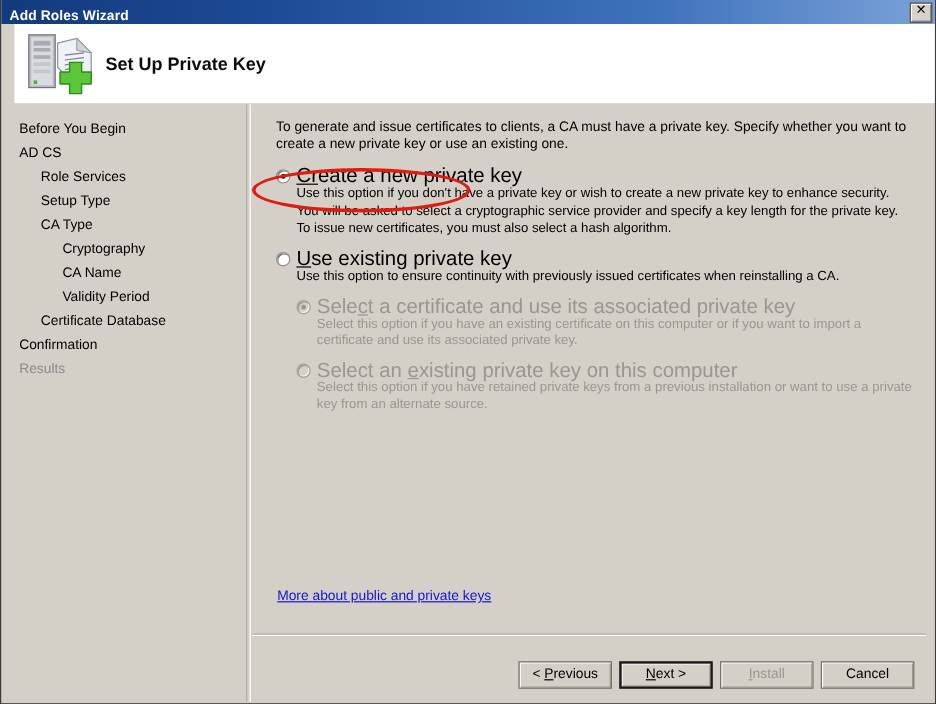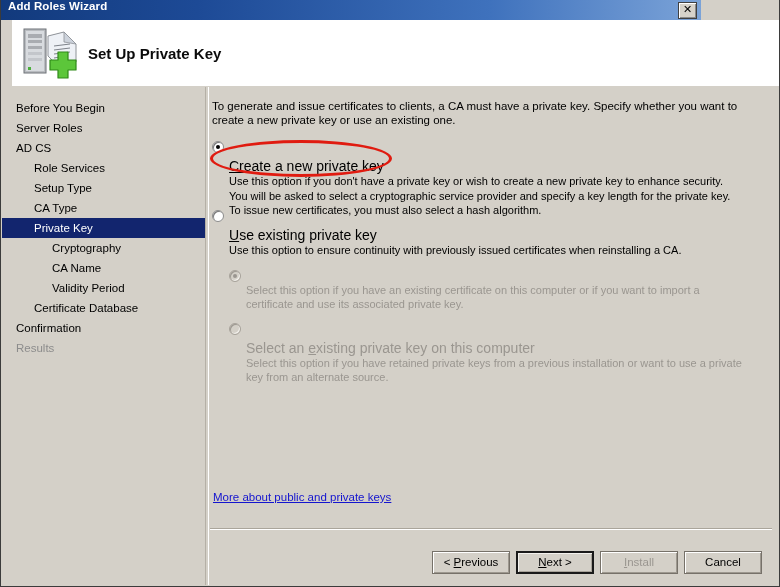--- a/index.html
+++ b/index.html
@@ -21,25 +21,25 @@
     background: #d4d0c8;
     border: 1px solid #3b3b3b;
     border-top: none;
     overflow: hidden;
   }
 
   
   #titlebar {
     position: absolute;
     left: 0; top: 0;
-    width: 700px;
+    width: 780px;
     height: 20px;
     background: linear-gradient(to right, #123a7d 0%, #1d4a96 28%, #3f72bd 70%, #7ba3d8 100%);
     display: flex;
-    align-items: flex-start;
+    align-items: flex-end;
     box-sizing: border-box;
   }
   #titlebar .title-text {
     color: #ffffff;
     font-weight: bold;
     font-size: 11.5px;
     padding-left: 7px;
     letter-spacing: 0.1px;
     white-space: nowrap;
   }
@@ -127,21 +127,21 @@
   .nav-item.lvl2 { padding-left: 50px; }
   .nav-item.disabled { color: #8c8c8c; }
   .nav-item.selected {
     background: #12256e;
     color: #ffffff;
   }
 
   
   #content {
     position: absolute;
-    left: 198px; top: 0;
+    left: 216px; top: 0;
     width: 562px;
     height: 498px;
   }
 
   #intro {
     position: absolute;
     left: 12px; top: 12px;
     width: 528px;
     font-size: 11.5px;
     color: #000;
@@ -176,25 +176,24 @@
     background: #000000;
   }
   .radio.dim {
     background: #d4d0c8;
     border-color: #a7a29a;
     box-shadow: inset 1px 1px 0 #9e9a93, inset -1px -1px 0 #f2f0ec;
   }
   .radio.dim.checked::after { background: #9a9690; }
 
   .opt-label {
-    font-size: 14px;
+    font-size: 17px;
     color: #000;
     line-height: 13px;
     white-space: nowrap;
-    margin-top: 20px;
   }
   .opt-label.dim { color: #9a9690; }
   .accel { text-decoration: underline; }
 
   .opt-desc {
     font-size: 11px;
     color: #000;
     line-height: 14.5px;
     margin-left: 17px;
     margin-top: 1px;
@@ -305,26 +304,24 @@
 
       <path d="M30 34 L38 34 L38 26 L48 26 L48 34 L56 34 L56 44 L48 44 L48 52 L38 52 L38 44 L30 44 Z" fill="#5cc63a" stroke="#2f8a18" stroke-width="1.2" stroke-linejoin="round"></path>
     </svg>
     <div id="header-title">Set Up Private Key</div>
   </div>
 
   <div id="body">
 
     <div id="sidebar">
       <div class="nav-item lvl0">Before You Begin</div>
-      <div class="nav-item lvl0">Server Roles</div>
       <div class="nav-item lvl0">AD CS</div>
       <div class="nav-item lvl1">Role Services</div>
       <div class="nav-item lvl1">Setup Type</div>
       <div class="nav-item lvl1">CA Type</div>
-      <div class="nav-item lvl1 selected">Private Key</div>
       <div class="nav-item lvl2">Cryptography</div>
       <div class="nav-item lvl2">CA Name</div>
       <div class="nav-item lvl2">Validity Period</div>
       <div class="nav-item lvl1">Certificate Database</div>
       <div class="nav-item lvl0">Confirmation</div>
       <div class="nav-item lvl0 disabled">Results</div>
     </div>
     <div id="sidebar-divider"></div>
 
     <div id="content">
@@ -343,20 +340,21 @@
         <div class="opt-row">
           <span class="radio"></span>
           <span class="opt-label"><span class="accel">U</span><span>se existing private key</span></span>
         </div>
         <div class="opt-desc">Use this option to ensure continuity with previously issued certificates when reinstalling a CA.</div>
 
         <div id="sub-options">
           <div class="sub-opt">
             <div class="opt-row">
               <span class="radio dim checked"></span>
+              <span class="opt-label dim"><span>Sele</span><span class="accel">c</span><span>t a certificate and use its associated private key</span></span>
             </div>
             <div class="opt-desc dim" style="width:500px;">Select this option if you have an existing certificate on this computer or if you want to import a certificate and use its associated private key.</div>
           </div>
 
           <div class="sub-opt">
             <div class="opt-row">
               <span class="radio dim"></span>
               <span class="opt-label dim"><span>Select an </span><span class="accel">e</span><span>xisting private key on this computer</span></span>
             </div>
             <div class="opt-desc dim" style="width:516px;">Select this option if you have retained private keys from a previous installation or want to use a private key from an alternate source.</div>

